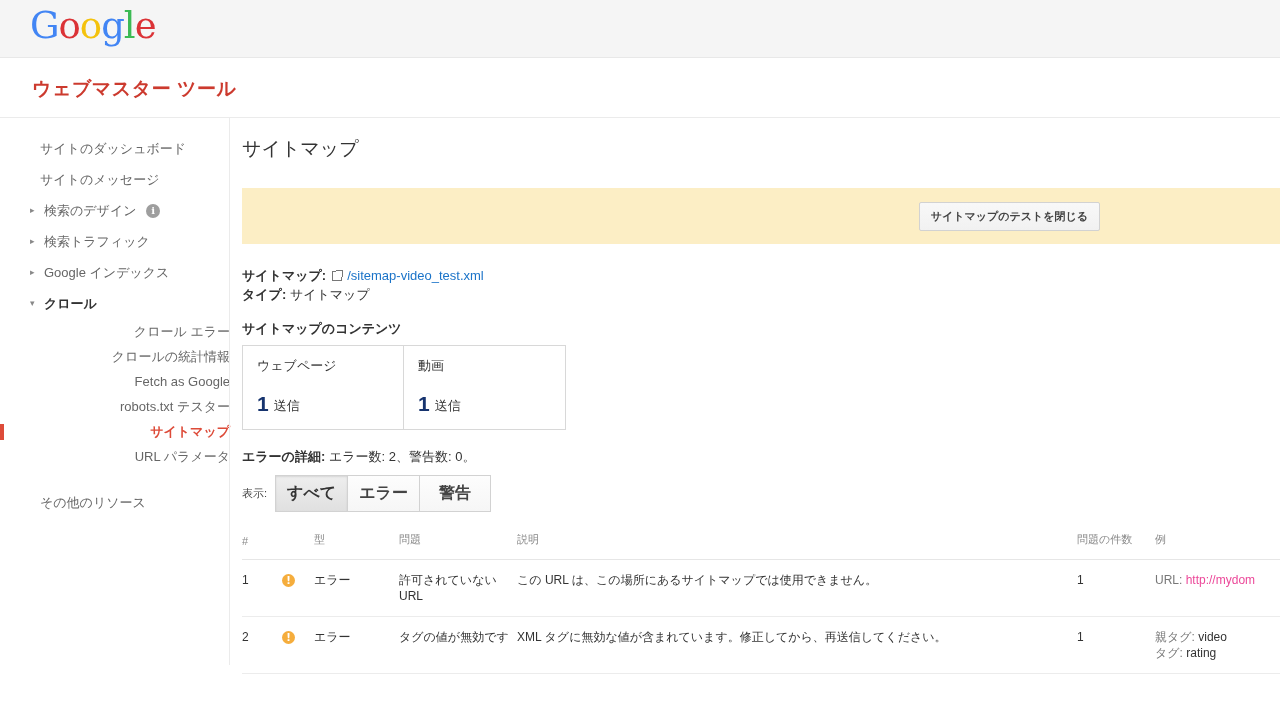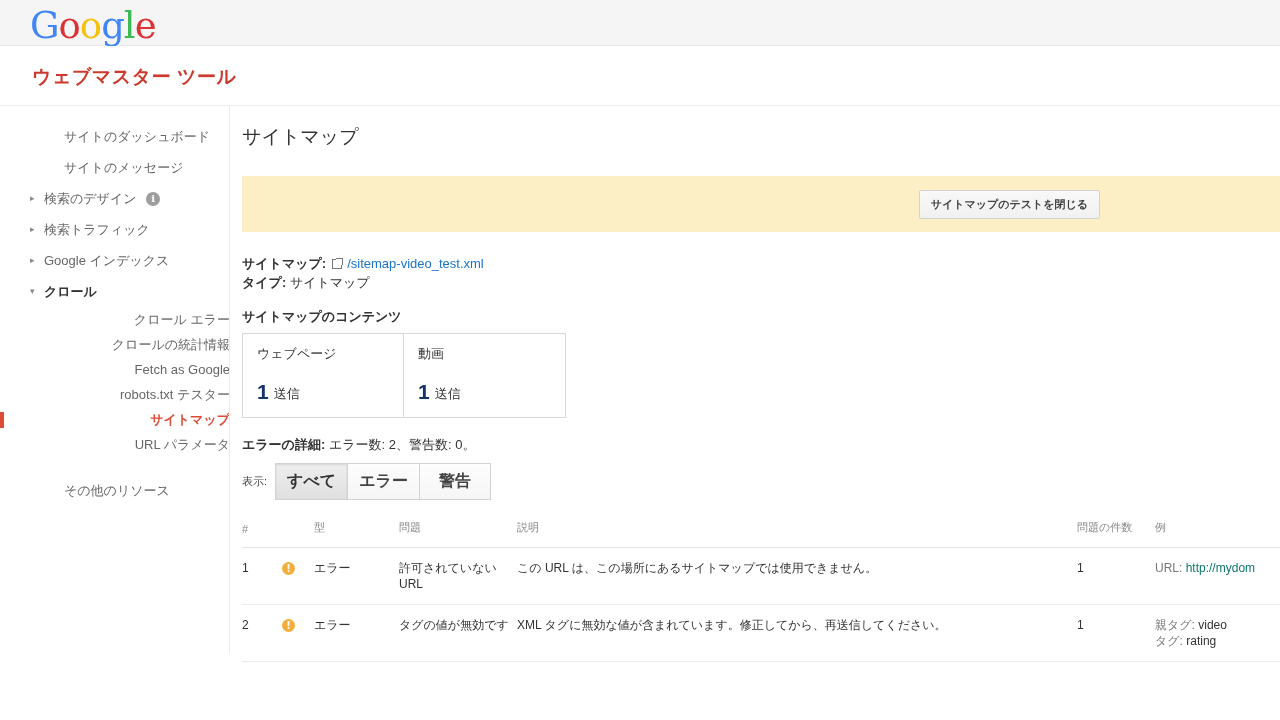--- a/index.html
+++ b/index.html
@@ -8,21 +8,21 @@
     width: 1280px; height: 720px;
     overflow: hidden;
     background: #ffffff;
     font-family: "Liberation Sans", "DejaVu Sans", sans-serif;
     font-size: 13px;
     color: #222;
   }
 
   
   .gbar {
-    height: 46px;
+    height: 58px;
     background: #f5f5f5;
     border-bottom: 1px solid #e8e8e8;
     position: relative;
   }
   .glogo {
     position: absolute;
     left: 30px; top: 7px;
     font-family: "DejaVu Serif", "Liberation Serif", serif;
     font-size: 37px;
     letter-spacing: -1px;
@@ -67,21 +67,21 @@
     content: "";
     position: absolute;
     right: 0; top: 0;
     width: 1px; height: 547px;
     background: #ebebeb;
   }
   .nav-item {
     position: relative;
     height: 31px;
     line-height: 31px;
-    padding-left: 64px;
+    padding-left: 40px;
     font-size: 13px;
     color: #666;
     white-space: nowrap;
     cursor: pointer;
   }
   .nav-item.group { padding-left: 44px; }
   .nav-item .arrow {
     position: absolute;
     left: 30px; top: 0;
     width: 10px; height: 31px;
@@ -279,21 +279,21 @@
     border-radius: 50%;
     background: #f5ad3c;
     color: #fff;
     font-size: 10px;
     font-weight: bold;
     line-height: 13px;
     text-align: center;
     font-family: "DejaVu Sans", sans-serif;
   }
   .ex-label { color: #777; }
-  .ex-val { color: #0f766e; }
+  .ex-val { color: #ec4899; }
   .ex-plain { color: #333; }
   .nowrap { white-space: nowrap; }
 </style>
 </head>
 <body>
 
 <div class="gbar">
   <div class="glogo">
     <span class="gb">G</span><span class="gr">o</span><span class="gy">o</span><span class="gb">g</span><span class="gg">l</span><span class="gr">e</span>
   </div>

